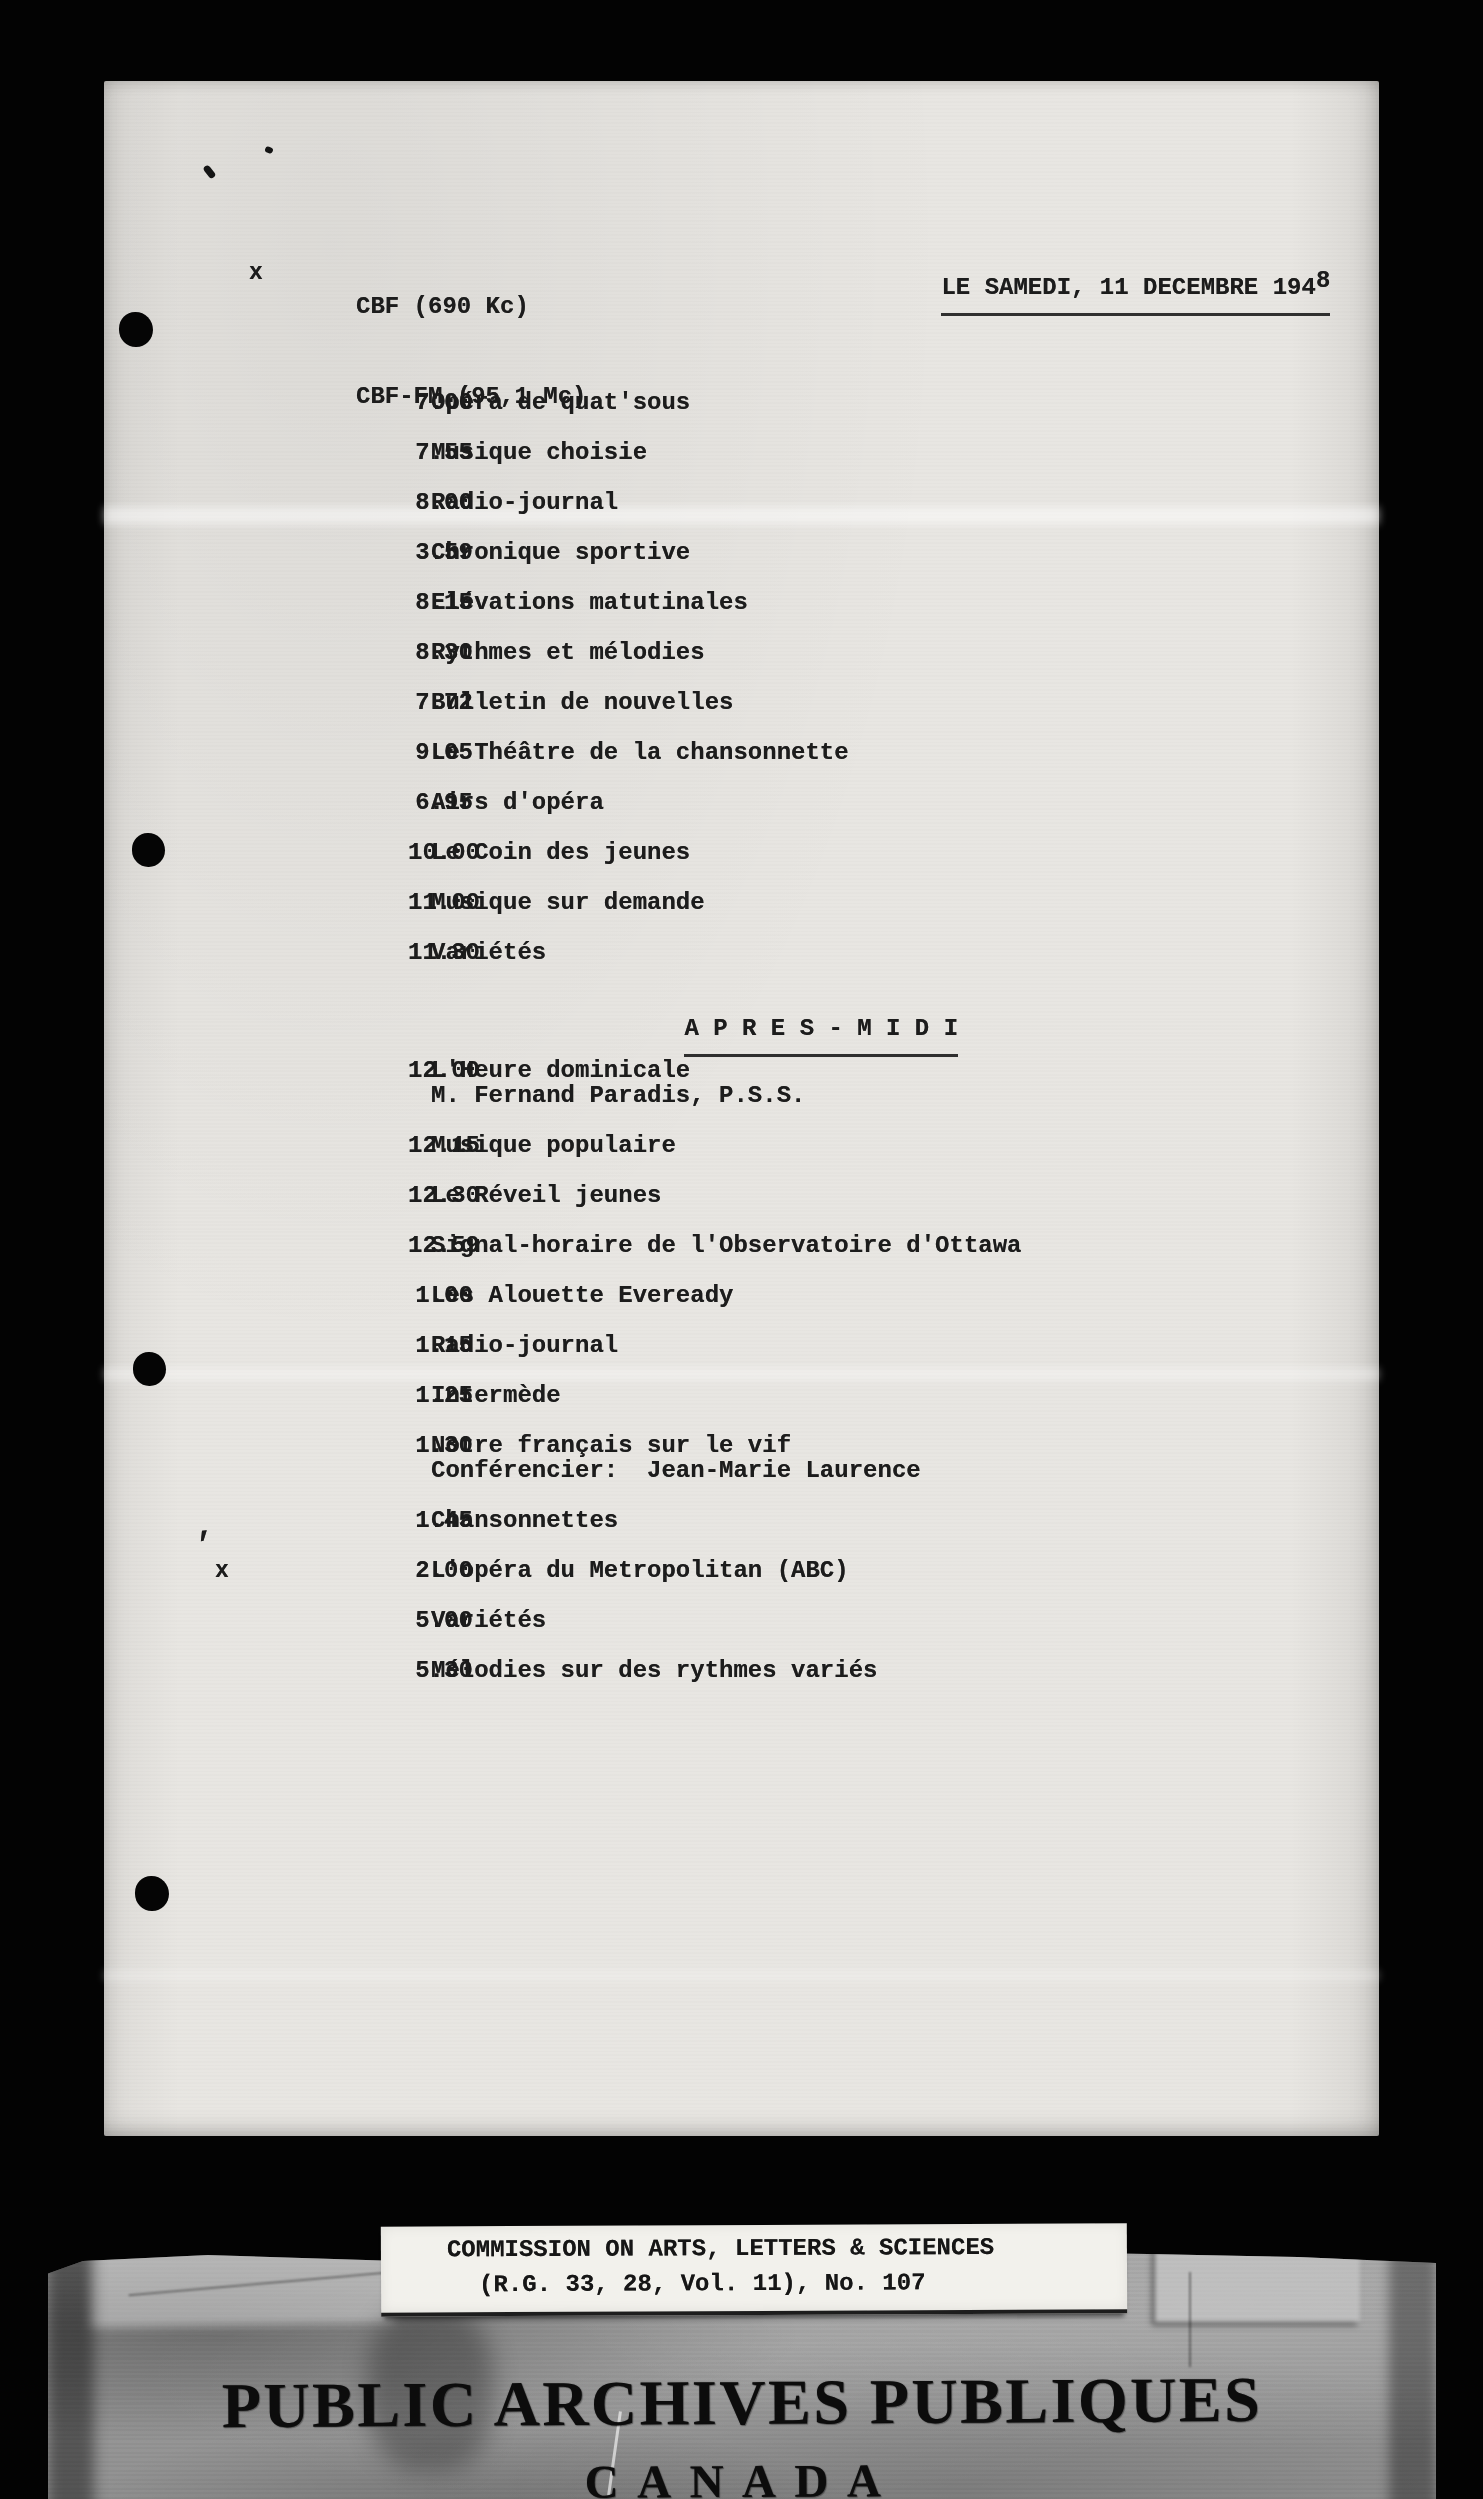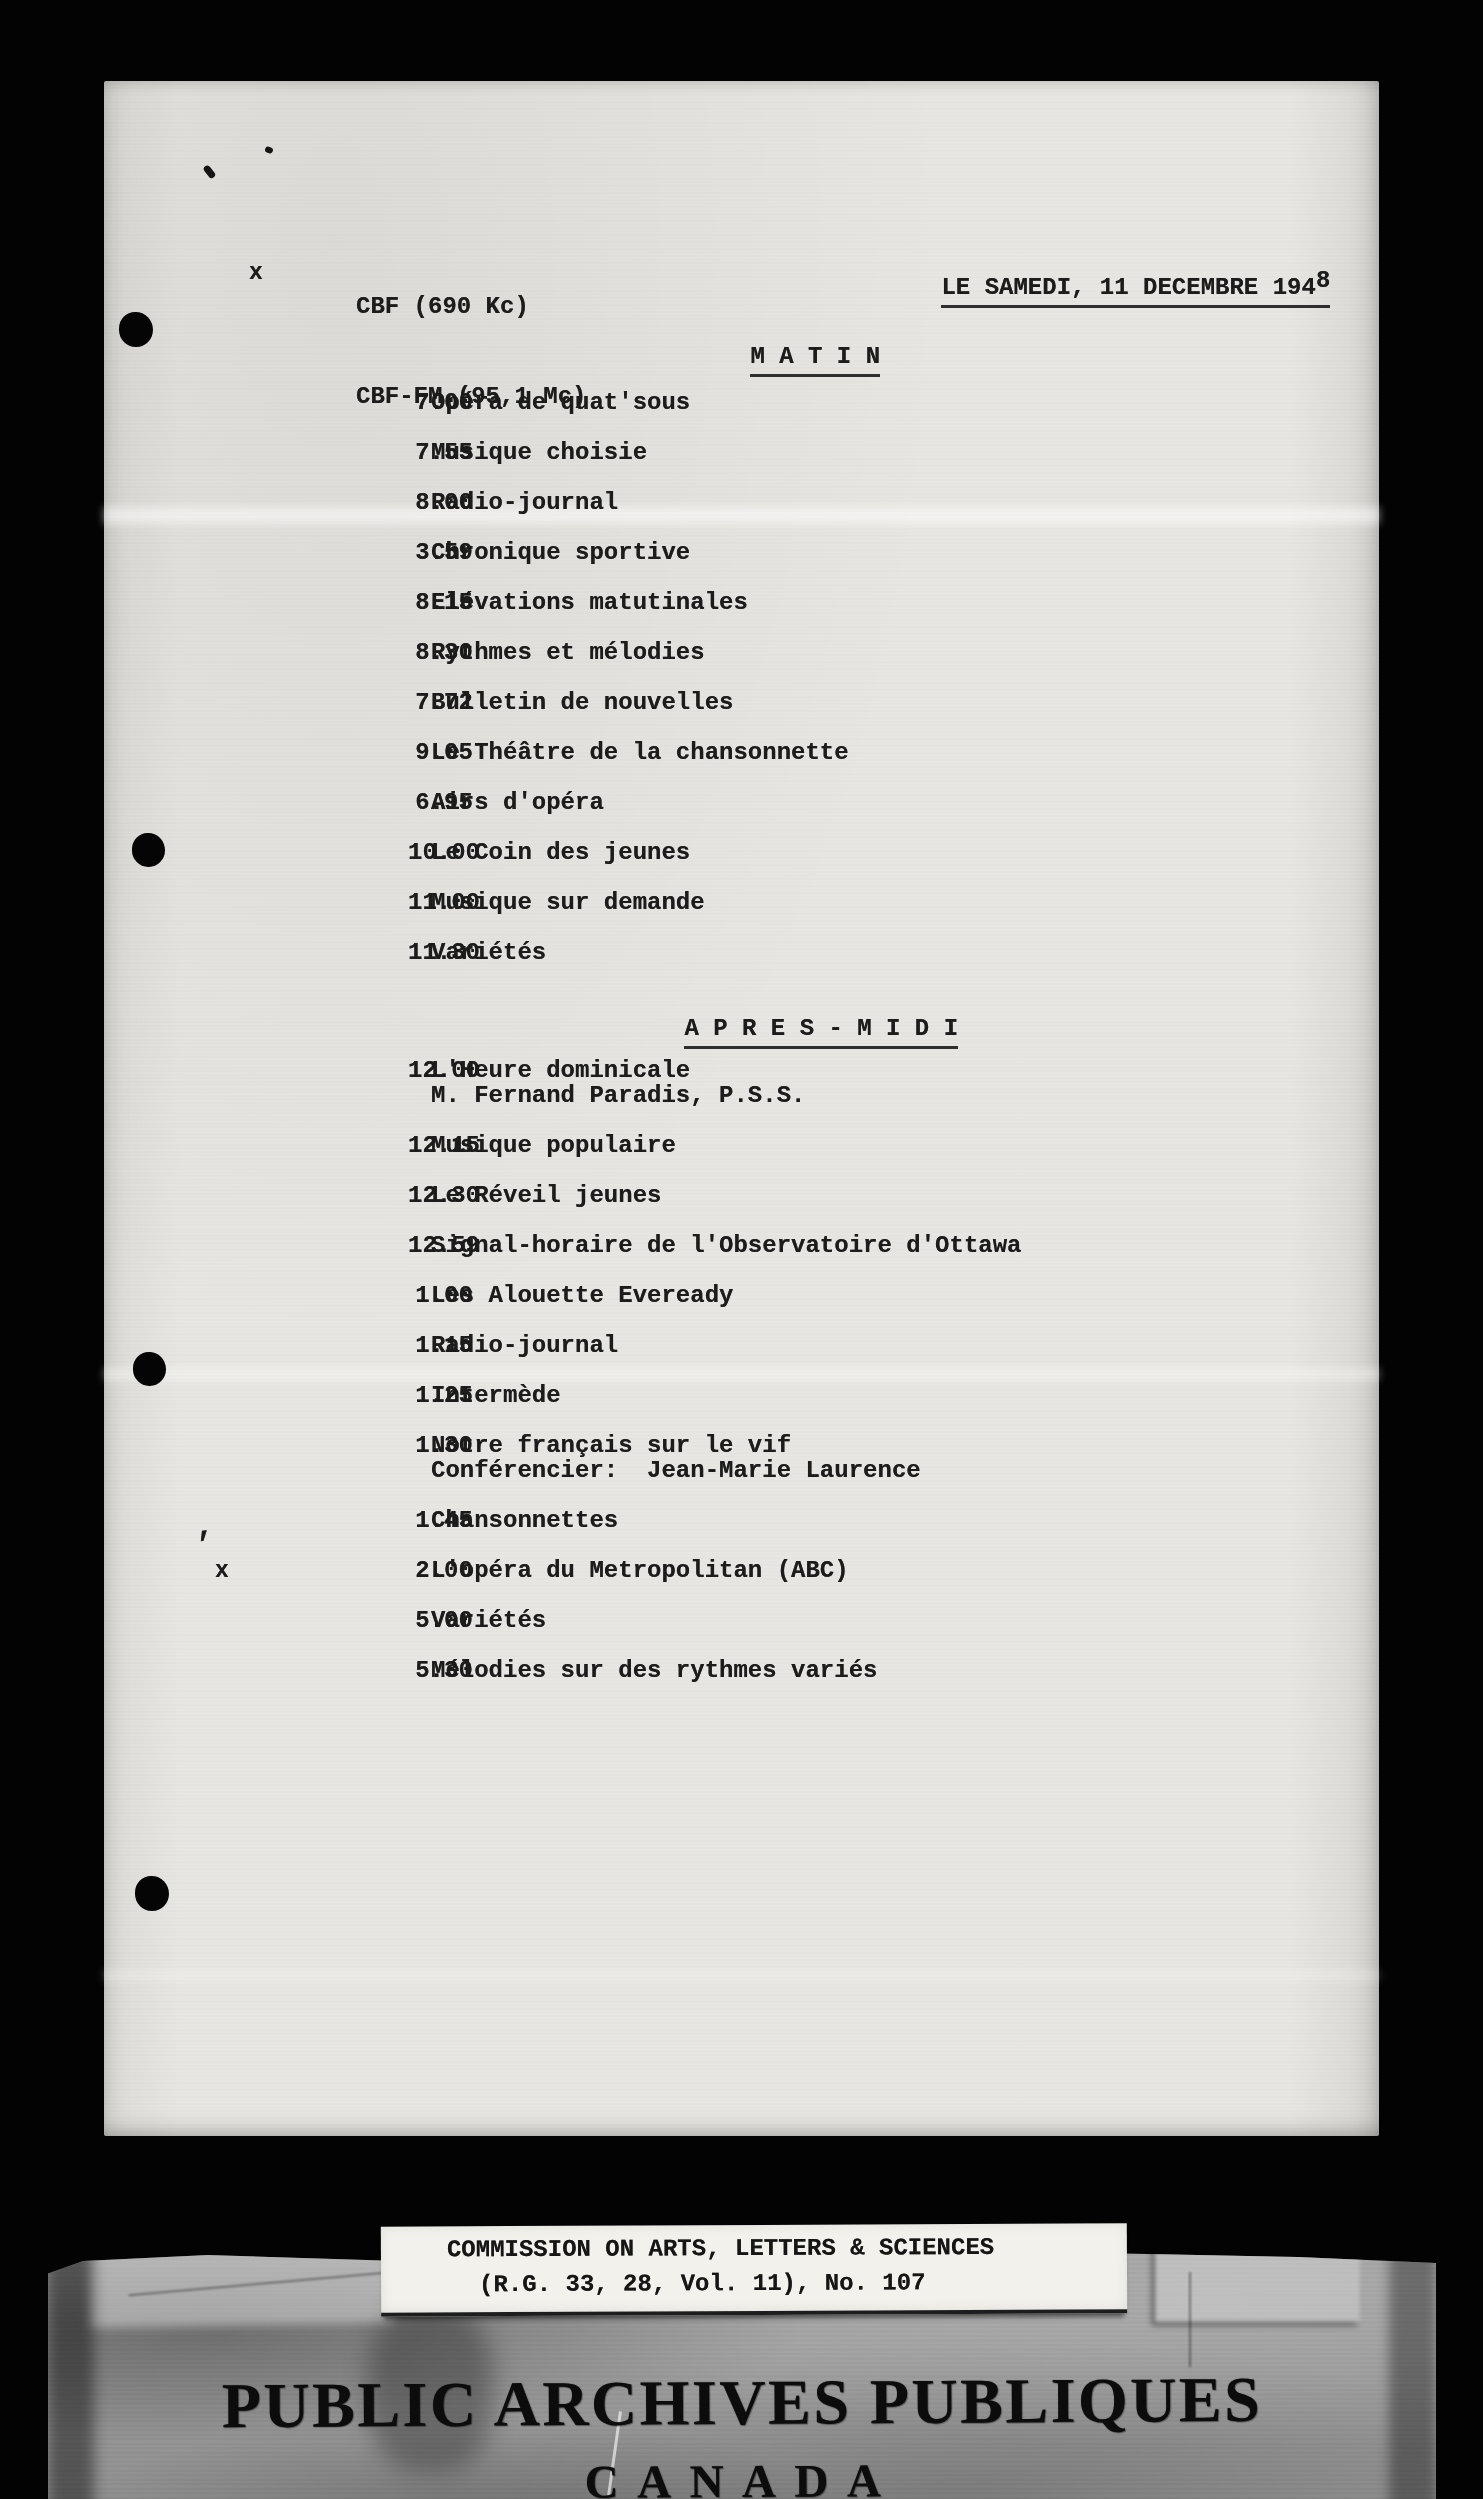--- a/index.html
+++ b/index.html
@@ -14,21 +14,21 @@
           #e8e6e2;
         box-shadow: inset 0 -14px 23px -12px rgba(0,0,0,.28),
                     inset 0 9px 17px -12px rgba(0,0,0,.22),
                     inset -17px 0 30px -17px rgba(0,0,0,.20),
                     inset 15px 0 30px -17px rgba(0,0,0,.12);
         border-radius:2px;}
   .streak{position:absolute;left:0;width:100%;background:rgba(255,255,255,.5);filter:blur(4.5px);pointer-events:none;}
   
   .typew{position:absolute;color:#1c1c1c;font-weight:700;font-size:24px;line-height:30px;
          white-space:pre;text-shadow:0 0 0.5px rgba(10,10,10,.65);}
-  .uline{border-bottom:3px solid rgba(22,22,22,.88);padding-bottom:4px;}
+  .uline{border-bottom:3px solid rgba(22,22,22,.88);padding-bottom:12px;}
   .sup{position:relative;top:-7px;display:inline-block;}
   .hole{position:absolute;background:#050505;border-radius:48% 52% 50% 50%;}
   .speck{position:absolute;background:#141414;}
   .row-time{position:absolute;left:280px;width:120px;text-align:center;display:inline-block;}
   .row-title{position:absolute;left:327px;}
   
   #band{position:absolute;left:48px;top:2246px;width:1388px;height:316px;
         background:
           radial-gradient(ellipse at 12% 28%, rgba(0,0,0,.28), transparent 34%),
           radial-gradient(ellipse at 30% 92%, rgba(0,0,0,.22), transparent 30%),
@@ -71,23 +71,20 @@
 
     <div class="typew" style="left:145px;top:177px;font-size:23px;">x</div>
     <div class="typew" style="left:252px;top:151px;">
       <div>CBF (690 Kc)</div>
       <div>CBF-FM (95,1 Mc)</div>
     </div>
     <div class="typew" style="left:751px;top:162px;">
       <span class="uline"><span>LE SAMEDI, 11 DECEMBRE 194</span><span class="sup">8</span></span>
     </div>
 
-    <div class="typew" style="left:560px;top:231px;">
-      <span class="uline">M A T I N</span>
-    </div>
     <div class="typew" style="left:494px;top:903px;">
       <span class="uline">A P R E S - M I D I</span>
     </div>
 
     <div id="schedule">
         <div class="typew" style="top: 307px; left: 0px; width: 100%;"><span class="row-time">7.00</span><span class="row-title">Opéra de quat'sous</span></div>
         <div class="typew" style="top: 357px; left: 0px; width: 100%;"><span class="row-time">7.55</span><span class="row-title">Musique choisie</span></div>
         <div class="typew" style="top: 407px; left: 0px; width: 100%;"><span class="row-time">8.00</span><span class="row-title">Radio-journal</span></div>
         <div class="typew" style="top: 457px; left: 0px; width: 100%;"><span class="row-time">3.59</span><span class="row-title">Chronique sportive</span></div>
         <div class="typew" style="top: 507px; left: 0px; width: 100%;"><span class="row-time">8.15</span><span class="row-title">Elévations matutinales</span></div>

